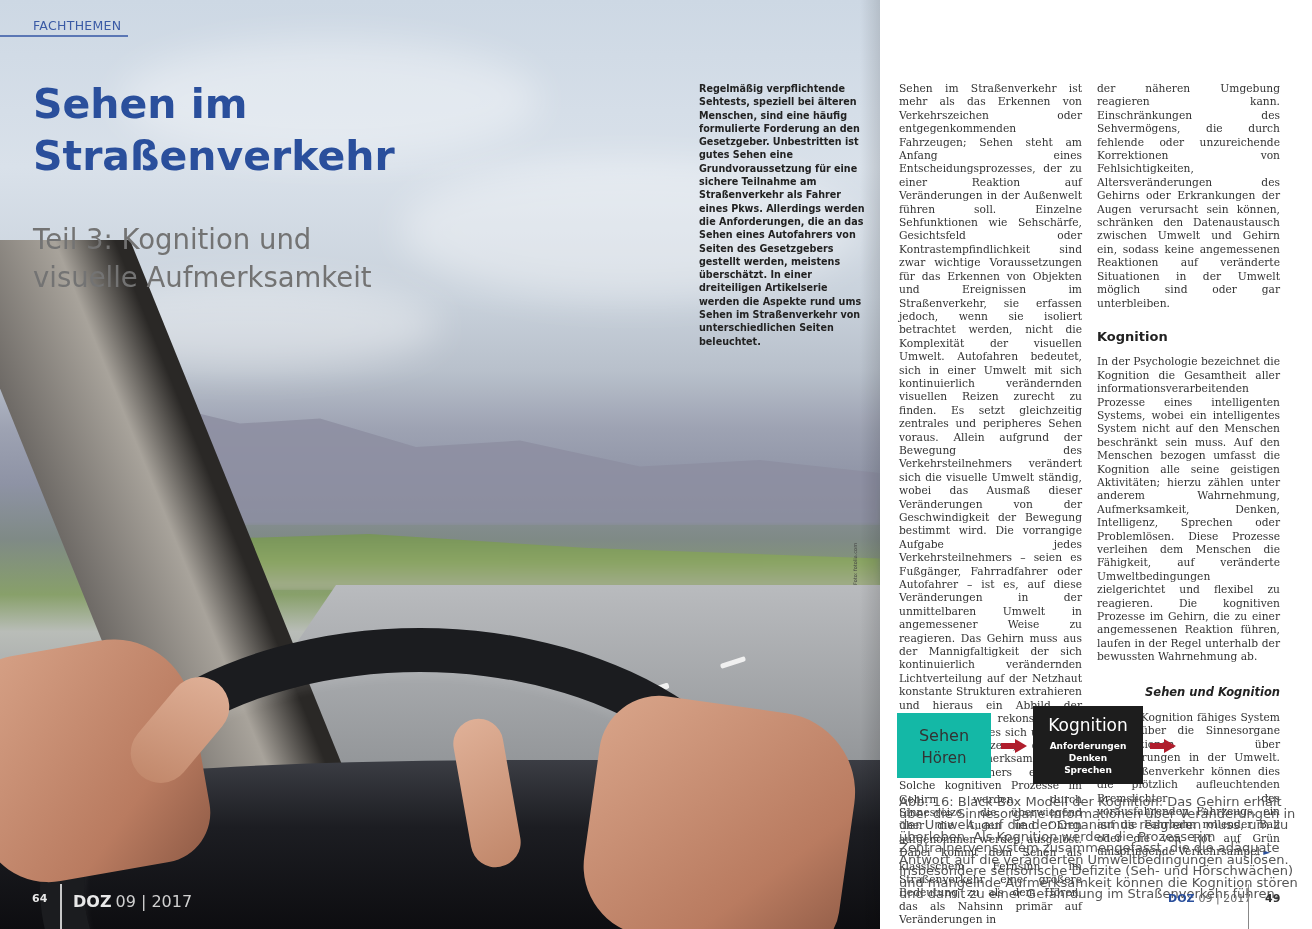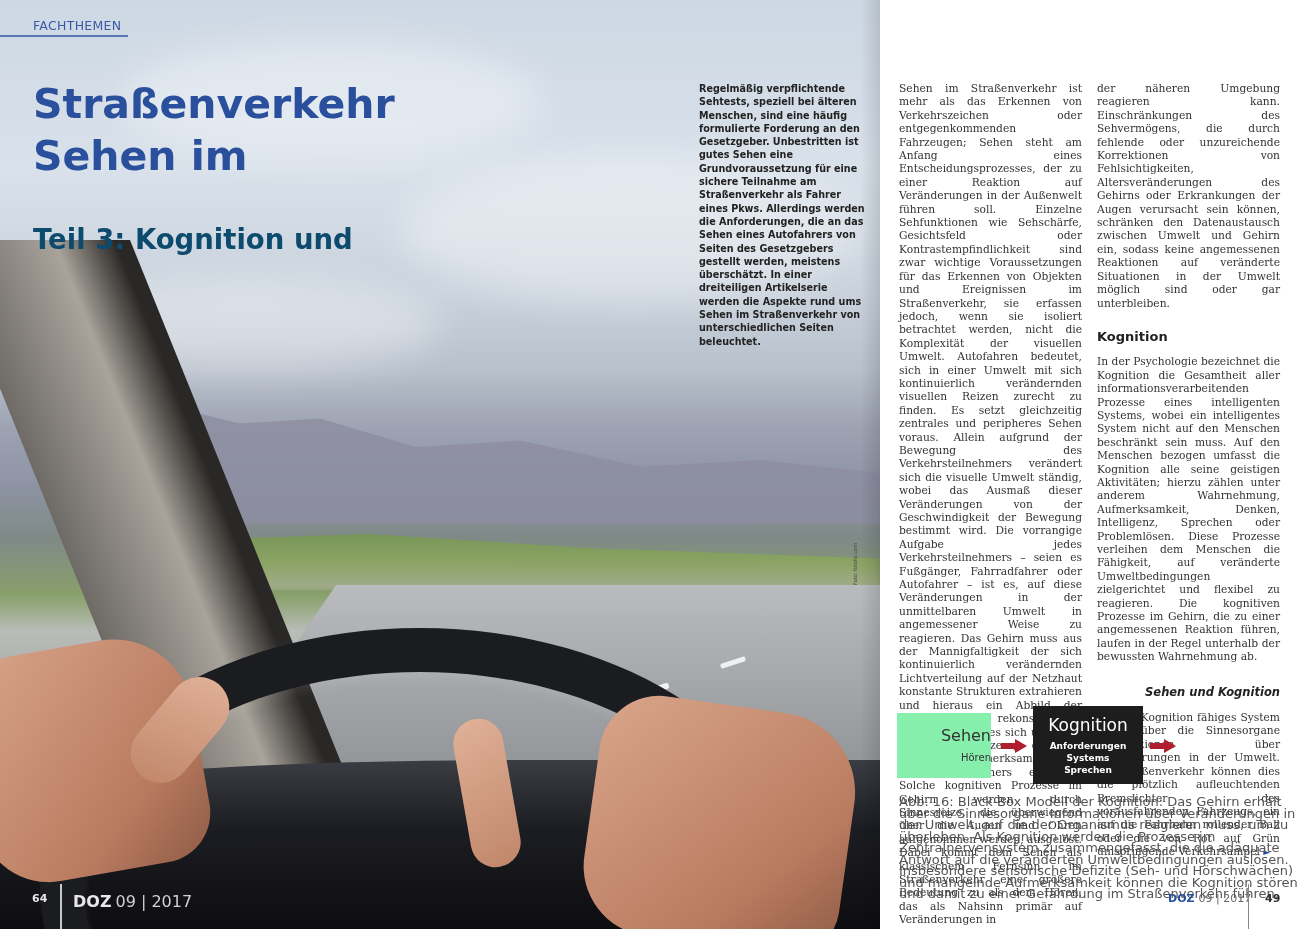--- a/index.html
+++ b/index.html
@@ -61,21 +61,21 @@
     position: absolute; left: 33px; top: 18px;
     font-family: "DejaVu Sans", sans-serif; font-weight: normal; font-size: 12.5px; letter-spacing: .3px; color: #3a5aa5;
   }
   .section-rule { position: absolute; left: 0; top: 35px; width: 128px; height: 2px; background: #5b77b5; }
   .title {
     position: absolute; left: 33px; top: 78px; width: 600px;
     font-family: "DejaVu Sans", sans-serif; font-weight: bold; font-size: 41px; line-height: 52px; color: #2a4f9c;
   }
   .subtitle {
     position: absolute; left: 33px; top: 220px; width: 600px;
-    font-family: "DejaVu Sans", sans-serif; font-weight: bold; font-size: 27.5px; line-height: 38px; color: #0c4a6e;
+    font-family: "DejaVu Sans", sans-serif; font-weight: normal; font-size: 27.5px; line-height: 38px; color: #737373;
   }
   .lead {
     position: absolute; left: 699px; top: 82px; width: 172px;
     font-family: "DejaVu Sans", sans-serif; font-weight: bold; font-size: 9.6px; line-height: 13.3px; color: #222;
   }
   .photo-credit {
     position: absolute; left: 852px; top: 585px; width: 90px;
     font-family: "DejaVu Sans", sans-serif; font-size: 5px; color: #444;
     transform: rotate(-90deg); transform-origin: left top; white-space: nowrap;
   }
@@ -101,26 +101,26 @@
   }
   .h-sehen-kog {
     font-family: "DejaVu Sans", sans-serif; font-weight: bold; font-style: italic; font-size: 11.5px; color: #222;
     margin: 22px 0 12px 0; text-align: right;
   }
   .cont-arrow { color: #2a4f9c; font-size: 9px; }
 
   
   .diagram { position: absolute; left: 897px; top: 706px; width: 410px; height: 80px; }
   .box { position: absolute; display: flex; flex-direction: column; align-items: center; justify-content: center; font-family: "DejaVu Sans", sans-serif; text-align: center; }
-  .box-light { background: #86efac; color: #333; align-items: flex-end; }
+  .box-light { background: #14b8a6; color: #333; }
   .box-sehen { left: 0; top: 7px; width: 94px; height: 65px; }
   .box-handeln { left: 287px; top: 7px; width: 94px; height: 65px; }
   .box-dark { left: 136px; top: 0; width: 110px; height: 78px; background: #1d1d1d; color: #fff; }
   .box-main { font-size: 16px; line-height: 20px; }
-  .box-sub { font-size: 10px; line-height: 16px; margin-top: 4px; }
+  .box-sub { font-size: 15px; line-height: 16px; margin-top: 4px; }
   .box-dark .box-main { font-size: 17px; font-weight: normal; }
   .box-dark .box-sub { font-size: 9px; font-weight: bold; line-height: 12px; margin-top: 5px; }
   .box-handeln .box-main { font-size: 17px; line-height: 27px; }
   .arrow { position: absolute; top: 34px; width: 28px; height: 12px; }
   .arrow::before { content: ""; position: absolute; left: 0; top: 3px; width: 16px; height: 6px; background: #b01e2d; }
   .arrow::after { content: ""; position: absolute; left: 14px; top: -1px; border-left: 12px solid #b01e2d; border-top: 7px solid transparent; border-bottom: 7px solid transparent; }
   .arrow-1 { left: 104px; }
   .arrow-2 { left: 253px; }
 
   .caption {
@@ -153,25 +153,26 @@
   <div class="thumb thumb-left"></div>
   <div class="hand hand-right"></div>
   <div class="thumb thumb-right"></div>
   <div class="gutter-shade"></div>
 </div>
 
 <div class="section-label">FACHTHEMEN</div>
 <div class="section-rule"></div>
 
 <h1 class="title">
+  <div>Sehen im</div>
   <div>Straßenverkehr</div>
-  <div>Sehen im</div>
 </h1>
 <h2 class="subtitle">
   <div>Teil 3: Kognition und</div>
+  <div>visuelle Aufmerksamkeit</div>
 </h2>
 
 <p class="lead">Regelmäßig verpflichtende Sehtests, speziell bei älteren Menschen, sind eine häufig formulierte Forderung an den Gesetzgeber. Unbestritten ist gutes Sehen eine Grundvoraussetzung für eine sichere Teilnahme am Straßenverkehr als Fahrer eines Pkws. Allerdings werden die Anforderungen, die an das Sehen eines Autofahrers von Seiten des Gesetzgebers gestellt werden, meistens überschätzt. In einer dreiteiligen Artikelserie werden die Aspekte rund ums Sehen im Straßenverkehr von unterschiedlichen Seiten beleuchtet.</p>
 <div class="photo-credit">Foto: fotolia.com</div>
 
 <div class="footer-left">
   <span class="page-num-left">64</span>
   <div class="footer-divider-left"></div>
   <span class="footer-brand-left"><b>DOZ</b><span>09 | 2017</span></span>
 </div>
@@ -193,21 +194,21 @@
 <div class="diagram">
   <div class="box box-light box-sehen">
     <div class="box-main">Sehen</div>
     <div class="box-sub">Hören</div>
   </div>
   <div class="arrow arrow-1"></div>
   <div class="box box-dark">
     <div class="box-main">Kognition</div>
     <div class="box-sub">
       <div>Anforderungen</div>
-      <div>Systems</div>
+      <div>Denken</div>
       <div>Sprechen</div>
     </div>
   </div>
   <div class="arrow arrow-2"></div>
 </div>
 
 <p class="caption">Abb. 16: Black-Box Modell der Kognition: Das Gehirn erhält über die Sinnesorgane Informationen über Veränderungen in der Umwelt, auf die der Organismus reagieren muss, um zu überleben. Als Kognition werden die Prozesse im Zentralnervensystem zusammengefasst, die die adäquate Antwort auf die veränderten Umweltbedingungen auslösen. Insbesondere sensorische Defizite (Seh- und Hörschwächen) und mangelnde Aufmerksamkeit können die Kognition stören und damit zu einer Gefährdung im Straßenverkehr führen.</p>
 
 <div class="footer-right">
   <span class="footer-brand-right"><b>DOZ</b><span>09 | 2017</span></span>

